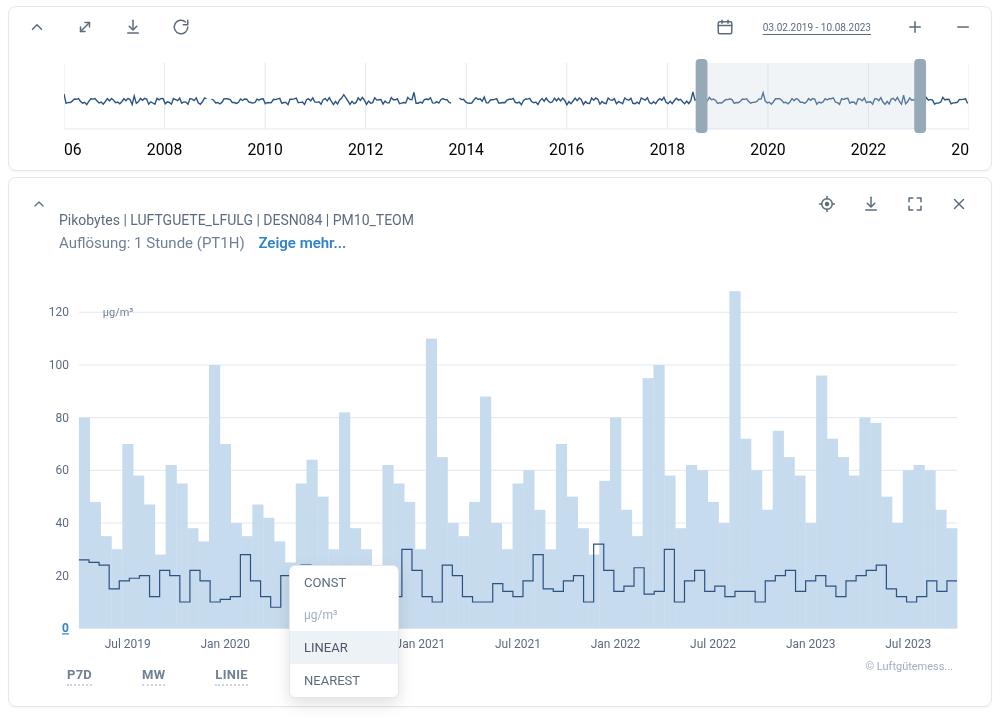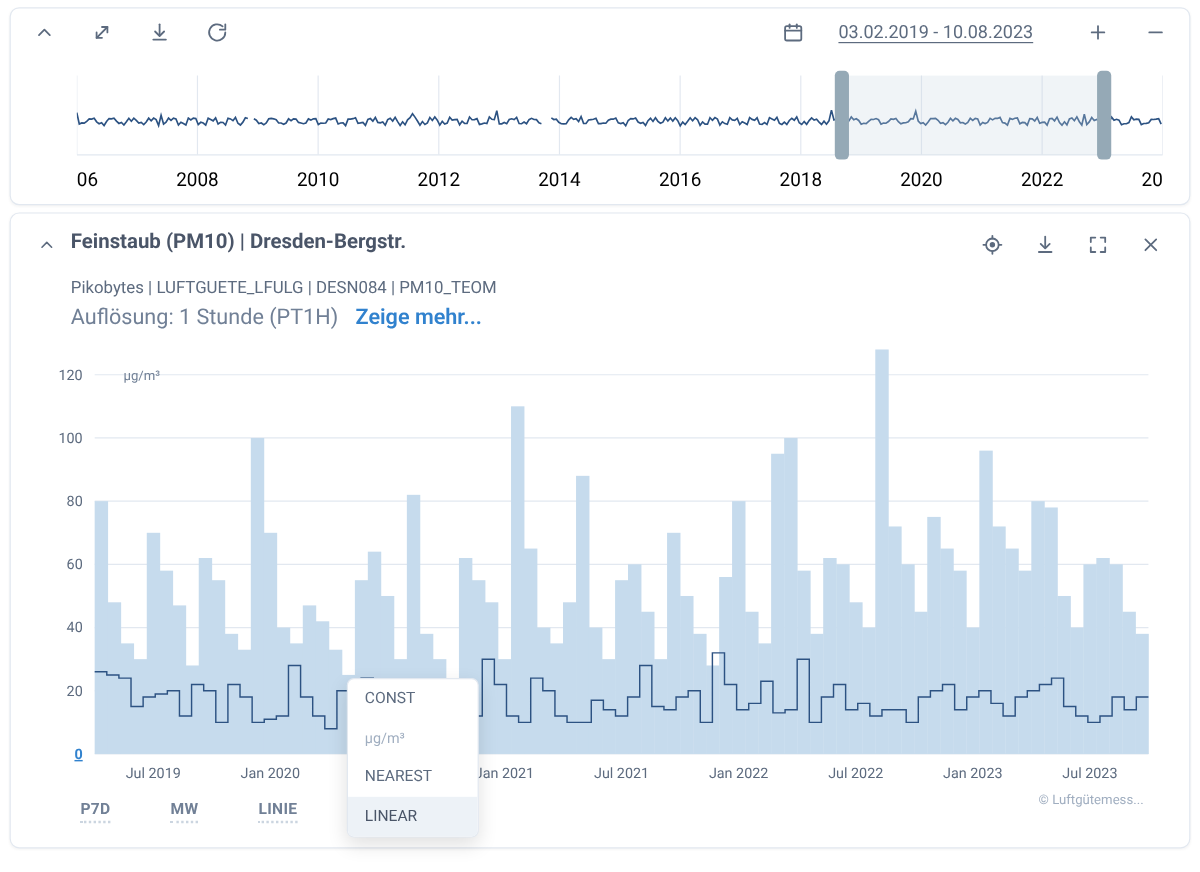--- a/index.html
+++ b/index.html
@@ -20,35 +20,35 @@
   html,body{margin:0;padding:0;background:#fff;color:var(--grey-700);}
   *{box-sizing:border-box;}
   .wrap{width:1000px;height:727px;position:relative;padding:0;}
   .panel{border:1px solid var(--grey-200);border-radius:8px;box-shadow:0 1px 2px rgba(0,0,0,0.04);margin:6px 8px;background:#fff;position:relative;}
   
   .top{height:165px;}
   .toolbar{height:40px;display:flex;align-items:center;padding:0 18px;gap:28px;}
   .toolbar .spacer{flex:1;}
   .iconbtn{width:20px;height:20px;display:flex;align-items:center;justify-content:center;color:var(--grey-600);cursor:pointer;}
   .iconbtn svg{width:18px;height:18px;stroke:currentColor;fill:none;stroke-width:2;stroke-linecap:round;stroke-linejoin:round;}
-  .date-range{font-size:15px;color:var(--grey-600);text-decoration:underline;text-underline-offset:3px;cursor:pointer;margin-right:16px;}
+  .date-range{font-size:10px;color:var(--grey-600);text-decoration:underline;text-underline-offset:3px;cursor:pointer;margin-right:6px;}
   .sparkwrap{position:absolute;left:55px;right:22px;top:48px;height:110px;}
   .sparkwrap svg{width:100%;height:100%;display:block;}
   .spark-grid{stroke:var(--grey-200);stroke-width:1;}
   .overlay{fill:rgba(200,215,228,0.28);}
   .handle{fill:#95a9b6;}
   
   .main{height:530px;}
   .mhdr{display:flex;align-items:flex-start;padding:14px 22px 0 22px;gap:10px;}
   .chev{width:18px;height:18px;color:var(--grey-600);cursor:pointer;margin-top:4px;}
   .chev svg{width:16px;height:16px;stroke:currentColor;fill:none;stroke-width:2;stroke-linecap:round;stroke-linejoin:round;}
   .titles{flex:1;min-width:0;}
   .title{font-size:17px;font-weight:700;color:var(--grey-700);}
   .subtitle{font-size:14px;color:var(--grey-600);margin-top:20px;}
-  .resline{margin-top:6px;font-size:18px;color:var(--grey-500);}
+  .resline{margin-top:6px;font-size:15px;color:var(--grey-500);}
   .resline a{color:var(--blue-500);font-weight:600;text-decoration:none;margin-left:10px;cursor:pointer;}
   .mhdr-icons{display:flex;gap:24px;padding-top:2px;color:var(--grey-600);}
   .chartarea{position:absolute;left:22px;right:22px;top:100px;bottom:14px;}
   .chartarea svg{width:100%;height:100%;display:block;}
   .yticklbl{font-size:12px;fill:var(--grey-600);text-anchor:end;}
   .yunit{font-size:11px;fill:var(--grey-500);}
   .xticklbl{font-size:12px;fill:var(--grey-600);text-anchor:middle;}
   .zero{font-size:12px;fill:var(--blue-500);font-weight:700;text-decoration:underline;}
   .gridline{stroke:var(--grey-200);stroke-width:1;}
   .step{fill:none;stroke:var(--line-navy);stroke-width:1.2;}
@@ -148,21 +148,20 @@
         </svg>
   </div>
 </div>
 
 <div class="panel main">
   <div class="mhdr">
     <div class="chev"><svg viewBox="0 0 24 24">
             <polyline points="18 15 12 9 6 15"></polyline>
           </svg></div>
     <div class="titles">
-      <div class="title">Feinstaub (PM10) | Dresden-Bergstr.</div>
       <div class="subtitle">Pikobytes | LUFTGUETE_LFULG | DESN084 | PM10_TEOM</div>
       <div class="resline">
         <span>Auflösung: 1 Stunde (PT1H)</span>
         <a>Zeige mehr...</a>
       </div>
     </div>
     <div class="mhdr-icons">
       <div class="iconbtn">
             <svg viewBox="0 0 24 24">
               <circle cx="12" cy="12" r="7"></circle>
@@ -311,18 +310,18 @@
 
   <div class="ctrls">
     <span>P7D</span>
     <span>MW</span>
     <span>LINIE</span>
   </div>
 
   <div class="popover">
     <div class="itm">CONST</div>
     <div class="itm lbl">µg/m³</div>
+    <div class="itm sel">LINEAR</div>
     <div class="itm">NEAREST</div>
-    <div class="itm sel">LINEAR</div>
   </div>
 </div>
 
 </div>
 
 </body></html>

